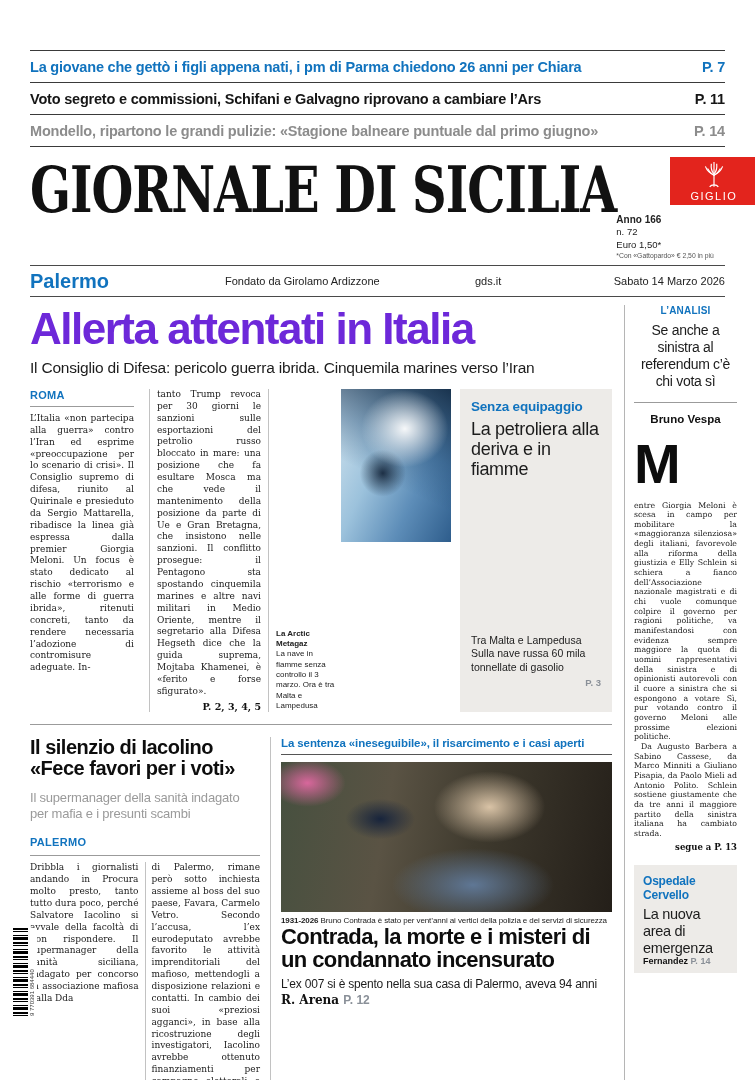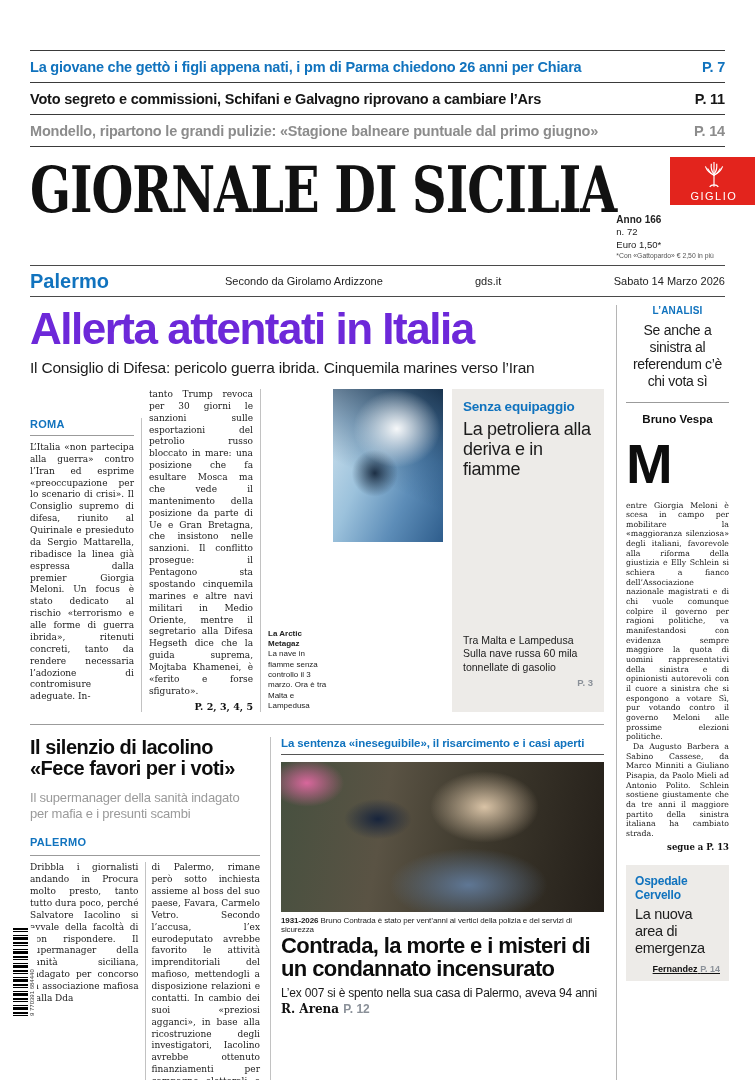--- a/index.html
+++ b/index.html
@@ -44,21 +44,21 @@
 
   .lead-headline{font-size:44px;font-weight:800;letter-spacing:-1.5px;line-height:1.02;color:#6d28d9;}
   .lead-sub{font-size:15.5px;color:#1c1c1c;margin-top:7px;letter-spacing:-.2px;}
 
   .kicker{color:#1173be;font-weight:bold;font-size:11px;letter-spacing:.3px;}
   .kicker-rule{border-bottom:1px solid #9b9b9b;margin:5px 0 6px;}
   .serif{font-family:"DejaVu Serif","Liberation Serif",serif;font-size:9px;line-height:1.32;
          text-align:justify;color:#1a1a1a;}
 
   .lead-row{display:flex;margin-top:12px;}
-  .col-a{width:104px;flex:none;padding-right:7px;border-right:1px solid #c2c2c2;margin-top:29px;}
+  .col-a{width:104px;flex:none;padding-right:15px;border-right:1px solid #c2c2c2;}
   .col-b{width:104px;flex:none;padding:0 7px;border-right:1px solid #c2c2c2;}
   .pages-ref{text-align:right;font-weight:bold;font-size:9.5px;margin-top:3px;font-family:"DejaVu Serif",serif;}
   .ship-cluster{display:flex;padding-left:7px;}
   .ship-caption{width:60px;flex:none;display:flex;flex-direction:column;justify-content:flex-end;
                 padding-right:5px;font-size:8px;line-height:1.3;color:#222;}
   .ship-caption .b{font-weight:bold;}
   .ship-photo{width:110px;height:153px;flex:none;background:
       radial-gradient(55% 35% at 58% 26%, rgba(255,255,255,.95), rgba(255,255,255,0) 72%),
       radial-gradient(30% 22% at 38% 55%, rgba(10,25,45,.85), rgba(10,25,45,0) 70%),
       linear-gradient(205deg, rgba(16,40,66,.9) 0%, rgba(30,70,110,.4) 38%, rgba(30,70,110,0) 60%),
@@ -102,21 +102,21 @@
   .rail-title{font-size:14px;line-height:1.22;text-align:center;color:#1c1c1c;margin-top:6px;letter-spacing:-.3px;}
   .rail-rule{border-top:1px solid #9b9b9b;margin:12px 0 10px;}
   .rail-author{font-weight:bold;font-size:11.5px;text-align:center;}
   .dropcap{font-size:56px;font-weight:800;line-height:.95;margin:12px 0 10px;color:#0d0d0d;}
   .rail-body{font-size:7.8px;line-height:1.24;}
   .rail-body.indent{text-indent:7px;margin-top:1px;}
   .rail-more{text-align:right;font-weight:bold;font-size:8.5px;margin-top:4px;font-family:"DejaVu Serif",serif;}
   .cervello-box{background:#edebe8;padding:9px 9px 7px;margin-top:13px;}
   .cervello-kicker{color:#1173be;font-weight:bold;font-size:12px;letter-spacing:-.2px;}
   .cervello-title{font-size:14.5px;line-height:1.15;color:#1c1c1c;margin-top:4px;letter-spacing:-.3px;}
-  .cervello-byline{text-align:right;font-size:9px;font-weight:bold;margin-top:8px;text-decoration:underline;}
+  .cervello-byline{font-size:9px;font-weight:bold;margin-top:0;}
   .cervello-byline .pg{color:#8a9098;}
 
   
   .barcode{position:absolute;left:13px;top:928px;width:24px;height:88px;background:#fff;display:flex;z-index:5;}
   .barcode-bars{width:15px;height:100%;background:repeating-linear-gradient(180deg,
       #000 0 2px,#fff 2px 3px,#000 3px 4px,#fff 4px 7px,#000 7px 8px,#fff 8px 9px,#000 9px 12px,#fff 12px 14px);}
   .barcode-num{writing-mode:vertical-rl;transform:rotate(180deg);font-size:6px;color:#333;line-height:9px;}
 </style>
 </head>
 <body>
@@ -162,21 +162,21 @@
           <div class="b">Anno 166</div>
           <div>n. 72</div>
           <div>Euro 1,50*</div>
           <div class="edition-note">*Con «Gattopardo» € 2,50 in più</div>
         </div>
       </div>
     </div>
 
     <div class="info-bar">
       <span class="info-edition">Palermo</span>
-      <span class="info-founded">Secondo da Girolamo Ardizzone</span>
+      <span class="info-founded">Fondato da Girolamo Ardizzone</span>
       <span class="info-site">gds.it</span>
       <span class="info-date">Sabato 14 Marzo 2026</span>
     </div>
 
     <div class="main">
       <div class="left">
 
         <h1 class="lead-headline" style="margin:2px 0 0">Allerta attentati in Italia</h1>
         <div class="lead-sub">Il Consiglio di Difesa: pericolo guerra ibrida. Cinquemila marines verso l’Iran</div>
 

